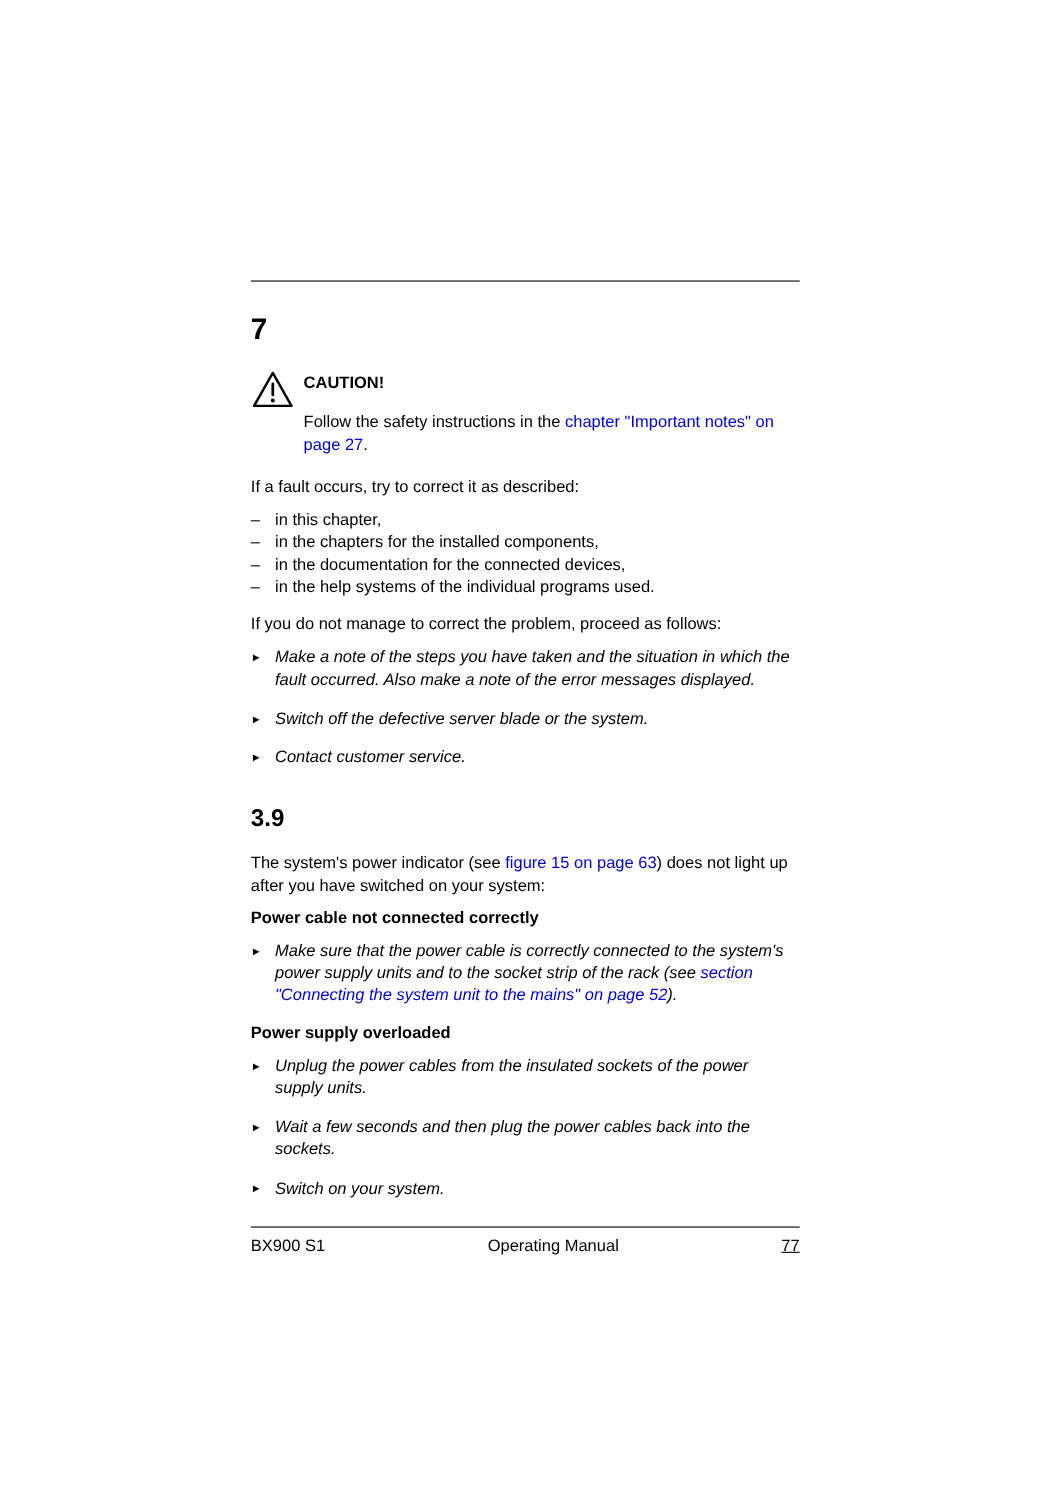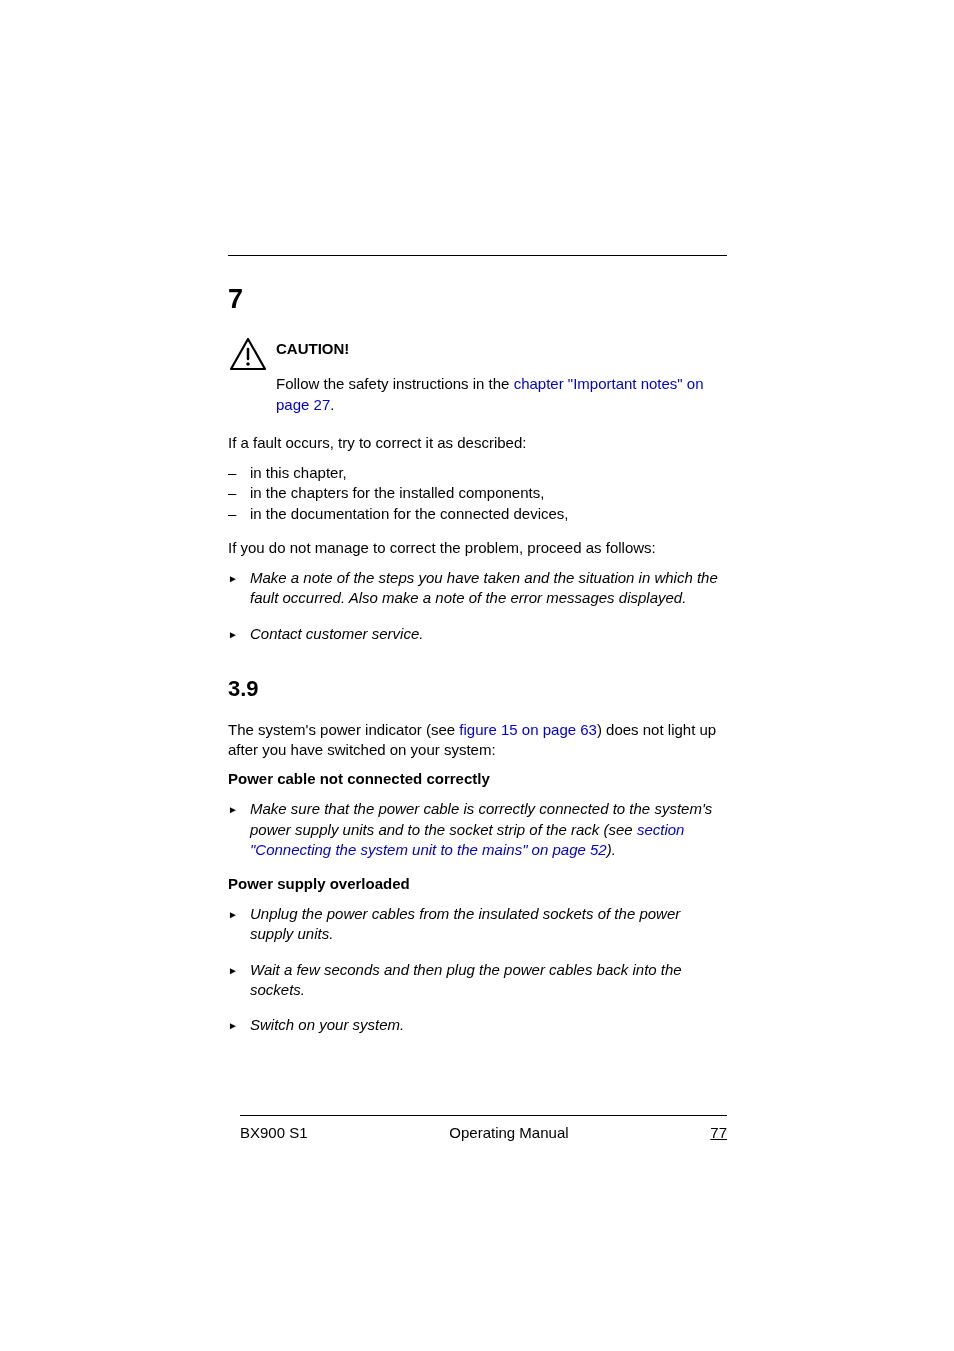--- a/index.html
+++ b/index.html
@@ -118,21 +118,21 @@
     }
     .sub-heading {
       font-size: 15px;
       font-weight: bold;
       margin-top: 6px;
       margin-bottom: 12px;
     }
     .footer {
       position: absolute;
       bottom: 210px;
-      left: 240px;
+      left: 228px;
       right: 227px;
     }
     .footer-rule {
       border-top: 1.5px solid #000;
       margin-bottom: 8px;
     }
     .footer-row {
       display: flex;
       justify-content: space-between;
       font-size: 15px;
@@ -173,26 +173,28 @@
       <span>Follow the safety instructions in the </span><span class="link">chapter "Important notes" on page 27</span><span>.</span>
     </div>
   </div>
 
   <p class="para">If a fault occurs, try to correct it as described:</p>
 
   <ul class="dash-list">
     <li>in this chapter,</li>
     <li>in the chapters for the installed components,</li>
     <li>in the documentation for the connected devices,</li>
+    <li>in the help systems of the individual programs used.</li>
   </ul>
 
   <p class="para">If you do not manage to correct the problem, proceed as follows:</p>
 
   <ul class="arrow-list">
     <li>Make a note of the steps you have taken and the situation in which the fault occurred. Also make a note of the error messages displayed.</li>
+    <li>Switch off the defective server blade or the system.</li>
     <li>Contact customer service.</li>
   </ul>
 
   <div class="section-heading">
     <span class="section-num">3.9</span>
   </div>
 
   <p class="para">
     <span>The system's power indicator (see </span><span class="link">figure 15 on page 63</span><span>) does not light up after you have switched on your system:</span>
   </p>

